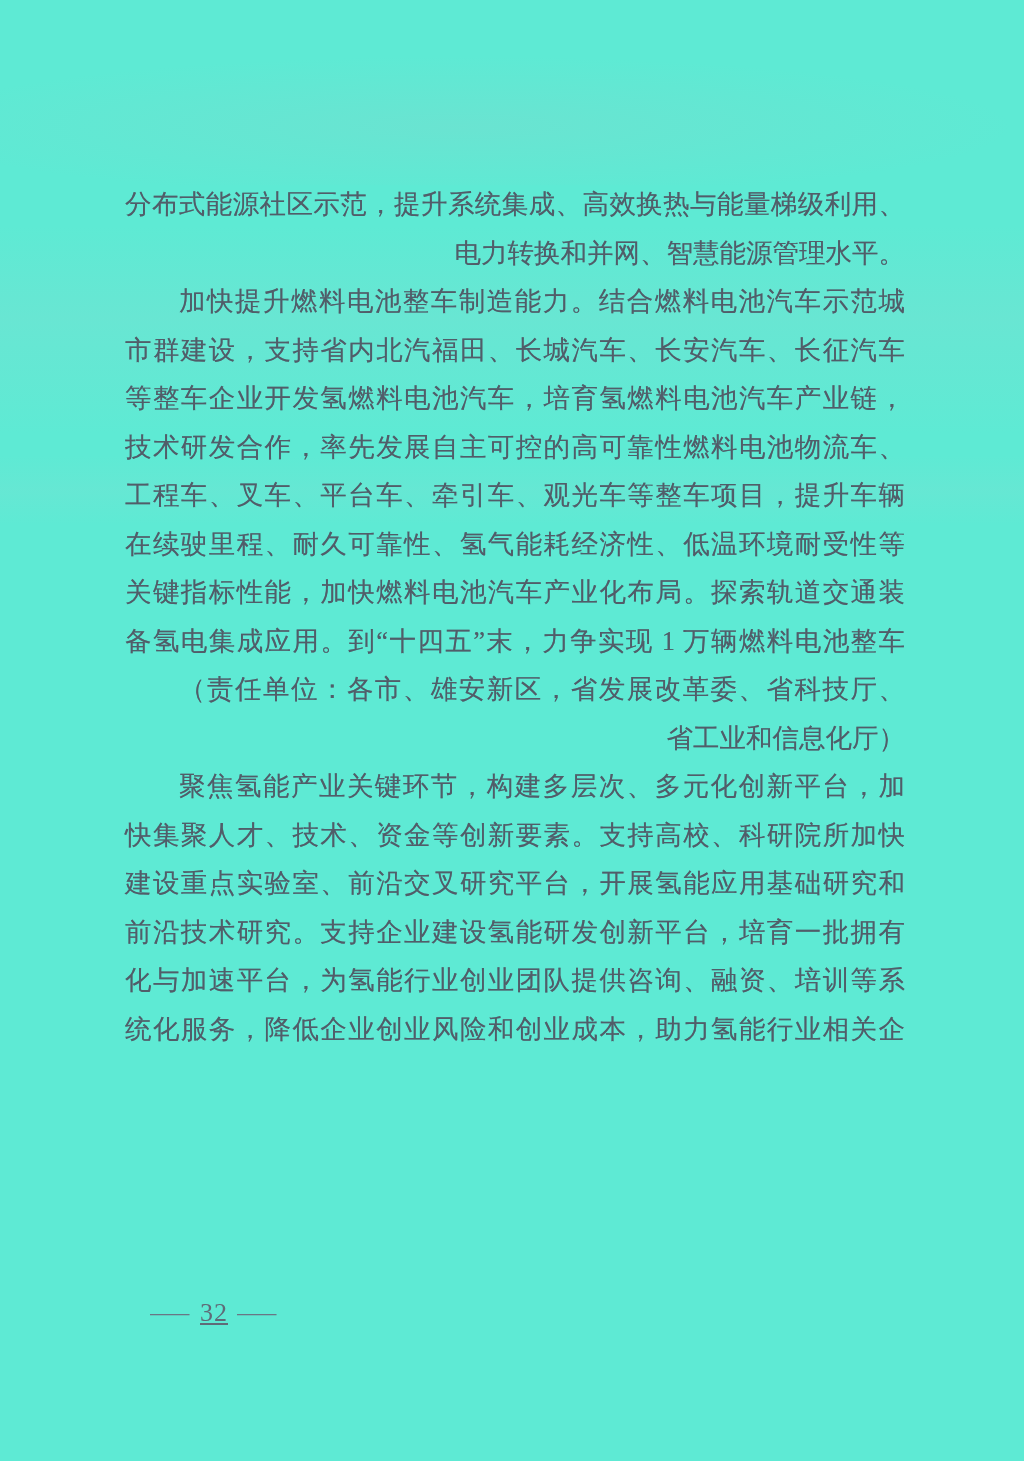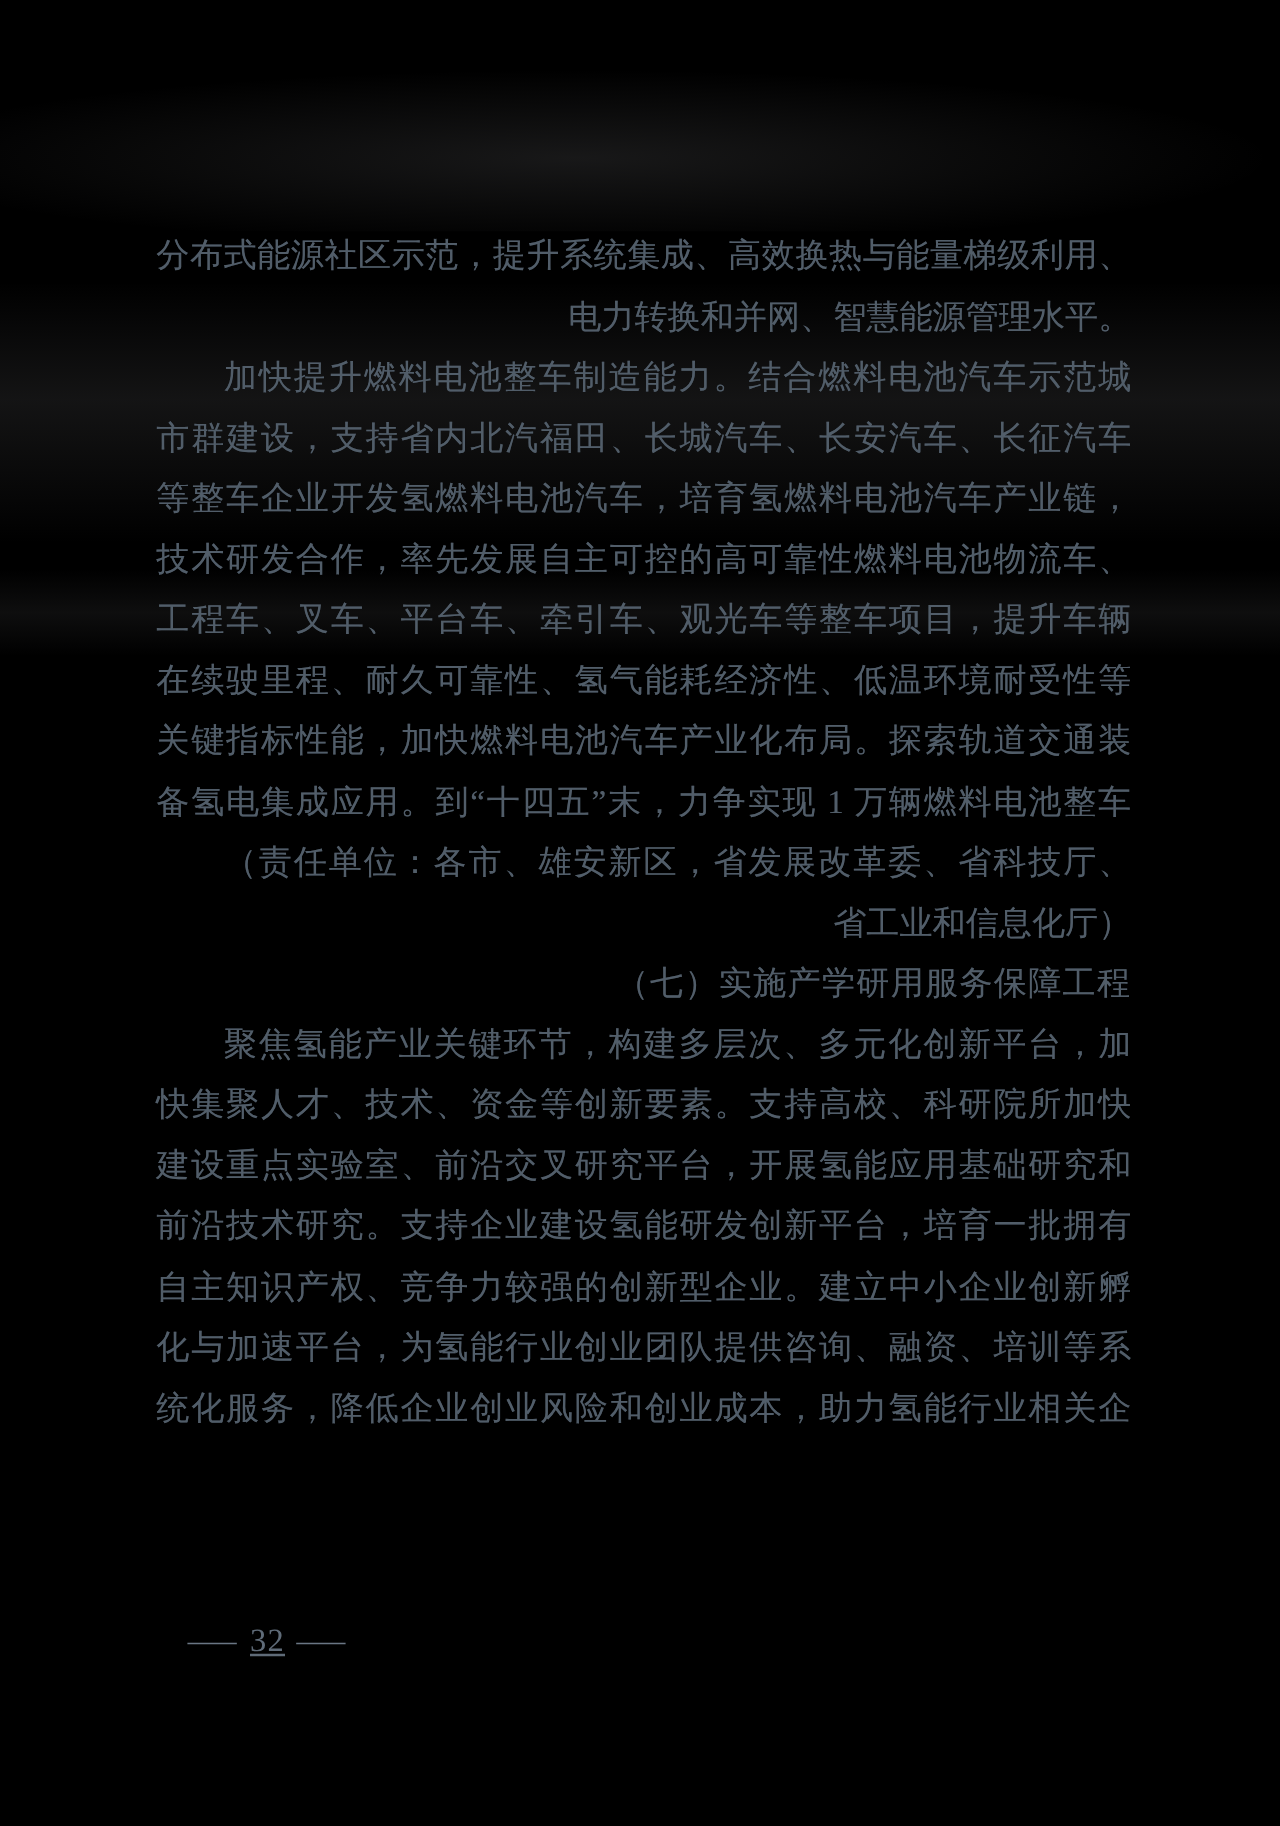--- a/index.html
+++ b/index.html
@@ -9,21 +9,21 @@
     height: 1461px;
     overflow: hidden;
     background: #fcfcfb;
     font-family: "Liberation Serif", "DejaVu Serif", serif;
   }
   .page {
     position: absolute;
     inset: 0;
     width: 1024px;
     height: 1461px;
-    background: #000000;
+    background: #5eead4;
   }
   
   .artifact-a {
     position: absolute;
     top: 55px; left: 0;
     width: 100%; height: 130px;
     background: radial-gradient(ellipse at 45% 55%, rgba(185,185,190,0.13), transparent 70%);
     pointer-events: none;
   }
   .artifact-b {
@@ -98,26 +98,24 @@
       <div class="line indent fill">加快提升燃料电池整车制造能力。结合燃料电池汽车示范城</div>
       <div class="line fill">市群建设，支持省内北汽福田、长城汽车、长安汽车、长征汽车</div>
       <div class="line fill">等整车企业开发氢燃料电池汽车，培育氢燃料电池汽车产业链，</div>
       <div class="line fill">技术研发合作，率先发展自主可控的高可靠性燃料电池物流车、</div>
       <div class="line fill">工程车、叉车、平台车、牵引车、观光车等整车项目，提升车辆</div>
       <div class="line fill">在续驶里程、耐久可靠性、氢气能耗经济性、低温环境耐受性等</div>
       <div class="line fill">关键指标性能，加快燃料电池汽车产业化布局。探索轨道交通装</div>
       <div class="line fill">备氢电集成应用。到“十四五”末，力争实现 1 万辆燃料电池整车</div>
       <div class="line indent fill">（责任单位：各市、雄安新区，省发展改革委、省科技厅、</div>
       <div class="line">省工业和信息化厅）</div>
-      <div class="line indent heading">（七）实施产学研用服务保障工程</div>
       <div class="line indent fill">聚焦氢能产业关键环节，构建多层次、多元化创新平台，加</div>
       <div class="line fill">快集聚人才、技术、资金等创新要素。支持高校、科研院所加快</div>
       <div class="line fill">建设重点实验室、前沿交叉研究平台，开展氢能应用基础研究和</div>
       <div class="line fill">前沿技术研究。支持企业建设氢能研发创新平台，培育一批拥有</div>
-      <div class="line fill">自主知识产权、竞争力较强的创新型企业。建立中小企业创新孵</div>
       <div class="line fill">化与加速平台，为氢能行业创业团队提供咨询、融资、培训等系</div>
       <div class="line fill">统化服务，降低企业创业风险和创业成本，助力氢能行业相关企</div>
     </div>
 
   <div class="footer">
     <span class="dash">—</span><span class="num">32</span><span class="dash">—</span>
   </div>
 </div>
 
 </body></html>

